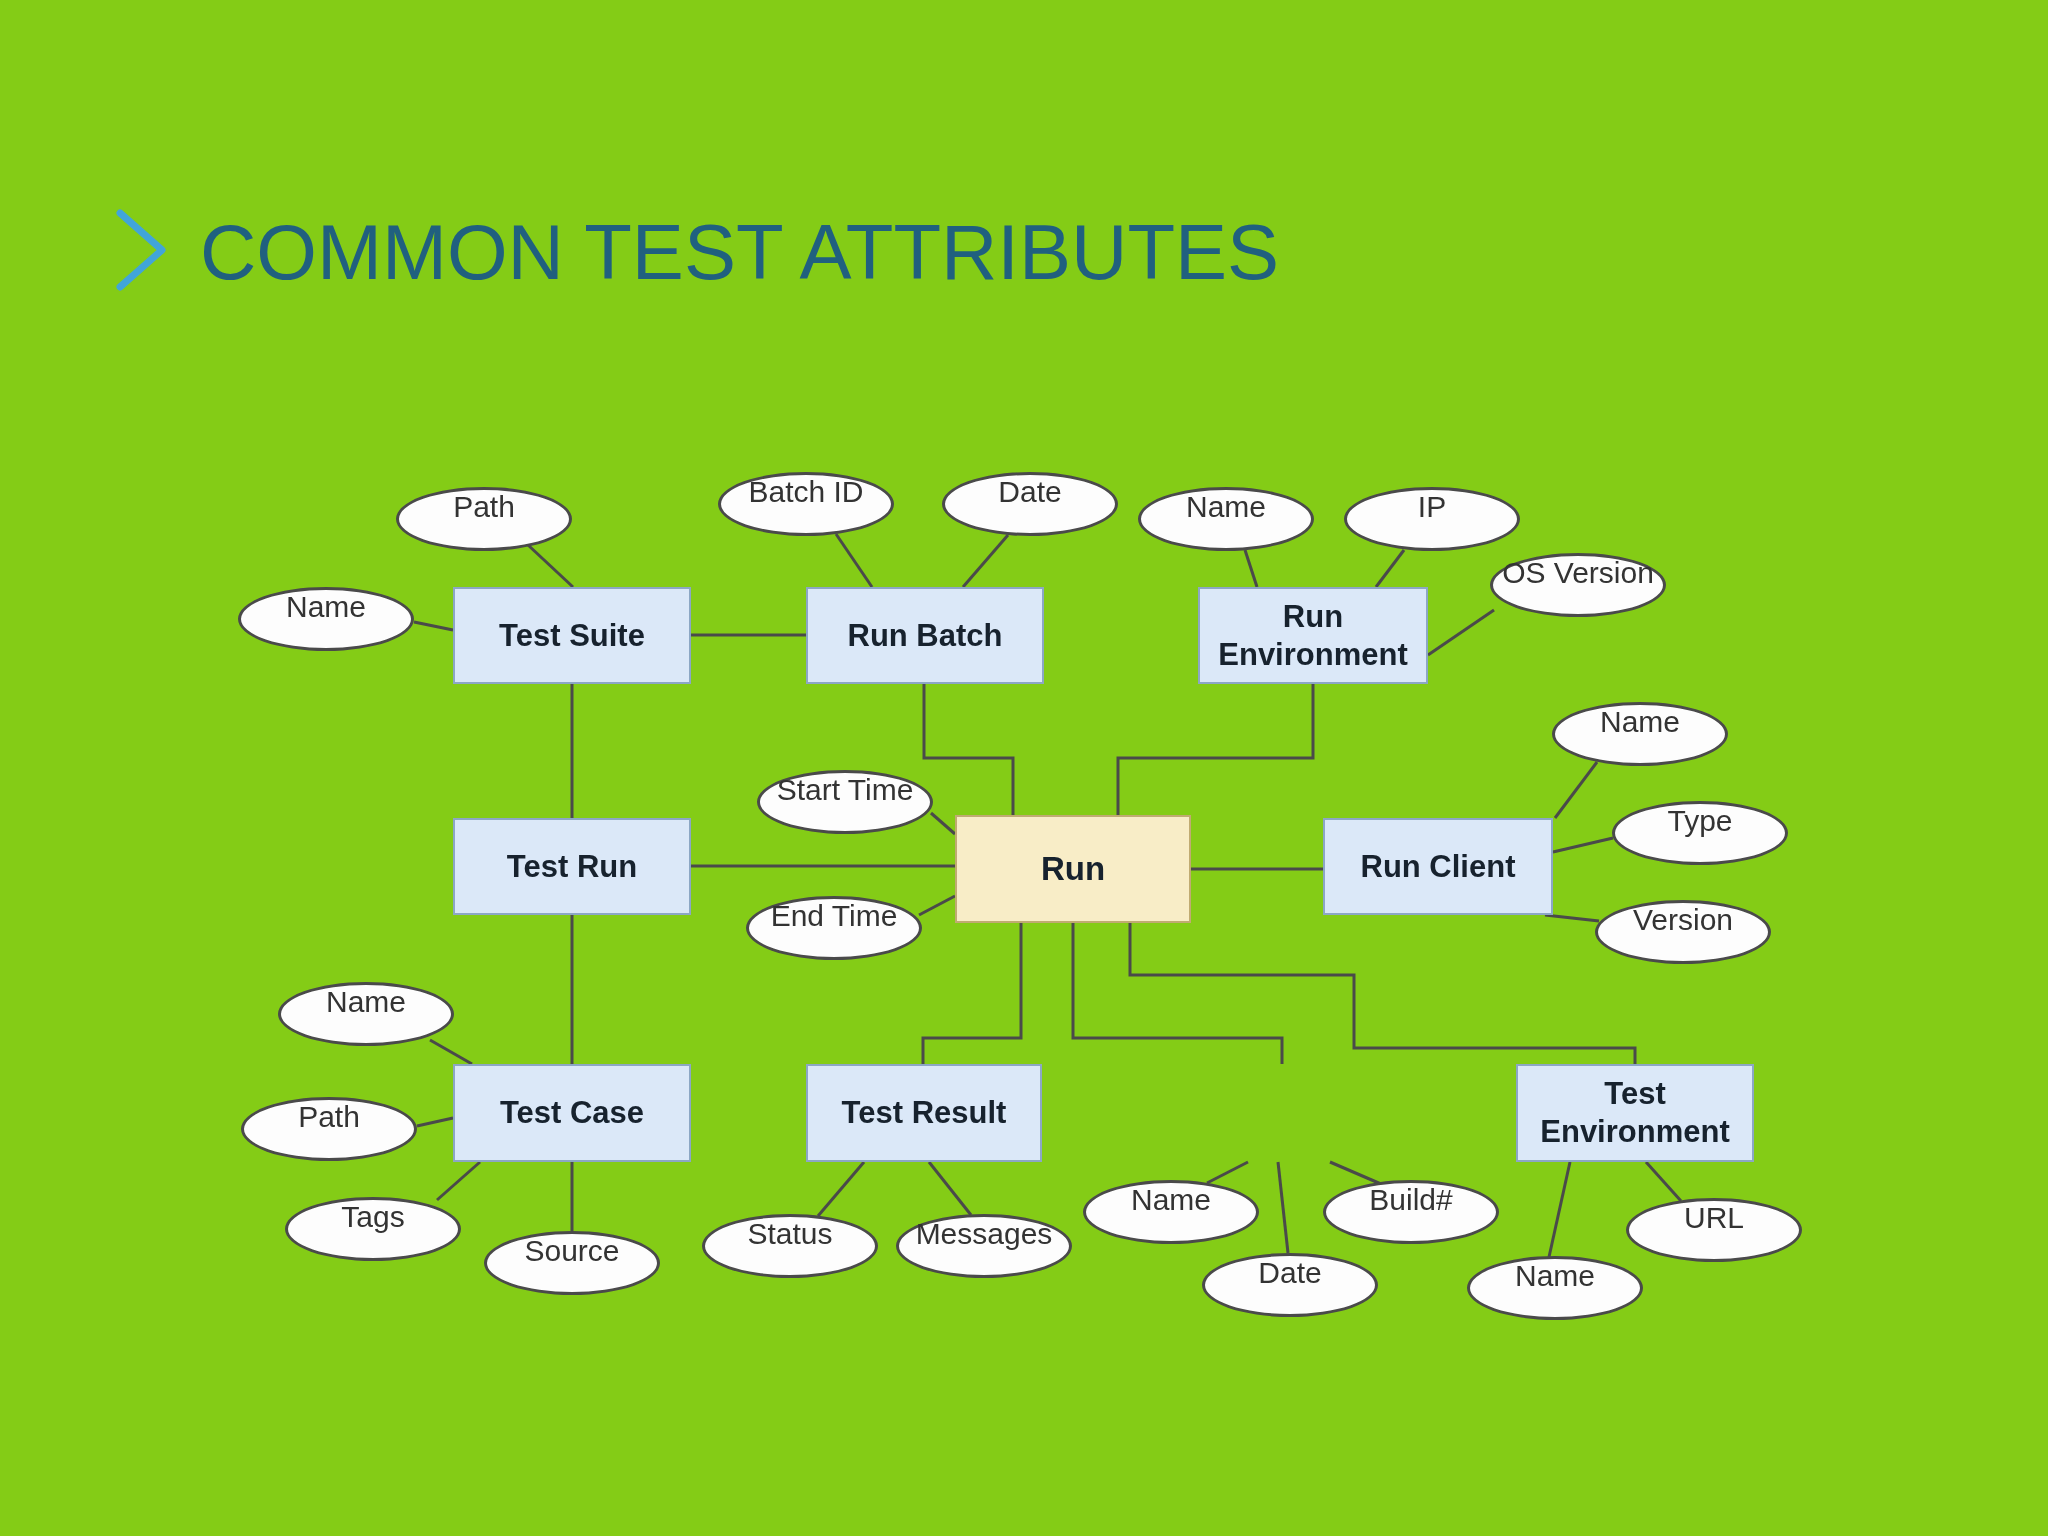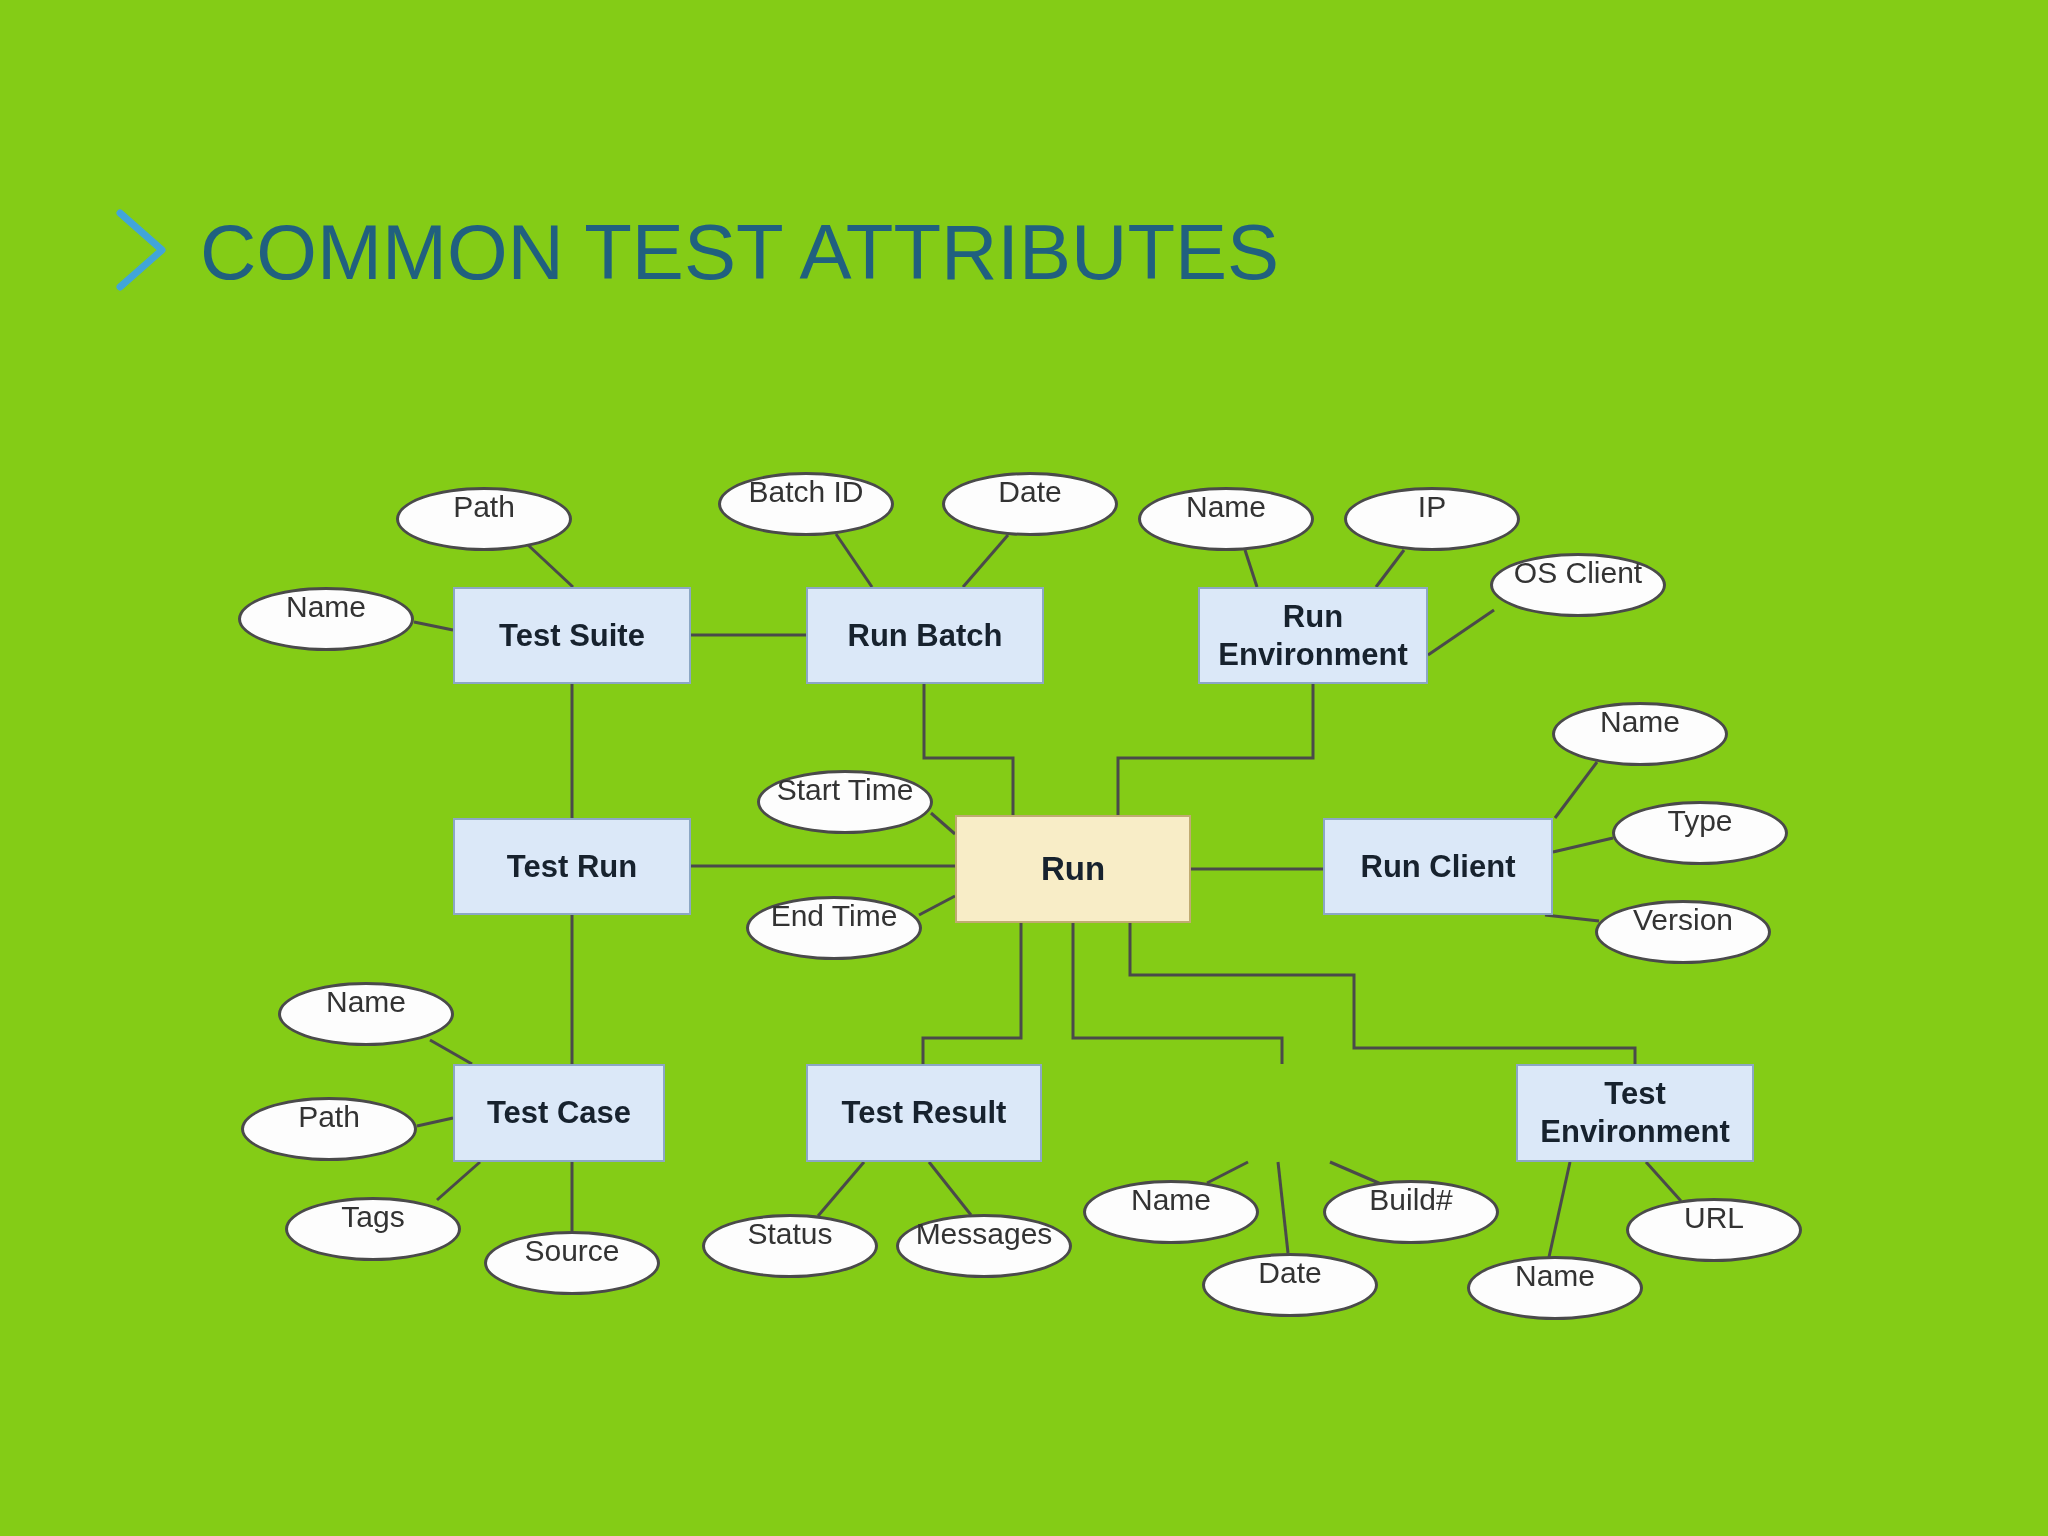--- a/index.html
+++ b/index.html
@@ -123,21 +123,21 @@
   </div>
   <div class="entity" style="left:453px;top:818px;width:238px;height:97px">
     <span>Test Run</span>
   </div>
   <div class="entity run" style="left:955px;top:815px;width:236px;height:108px">
     <span>Run</span>
   </div>
   <div class="entity" style="left:1323px;top:818px;width:230px;height:97px">
     <span>Run Client</span>
   </div>
-  <div class="entity" style="left:453px;top:1064px;width:212px;height:98px">
+  <div class="entity" style="left:453px;top:1064px;width:238px;height:98px">
     <span>Test Case</span>
   </div>
   <div class="entity" style="left:806px;top:1064px;width:236px;height:98px">
     <span>Test Result</span>
   </div>
   <div class="entity" style="left:1516px;top:1064px;width:238px;height:98px">
     <span>
       <span style="display:block">Test</span>
       <span style="display:block">Environment</span>
     </span>
@@ -155,21 +155,21 @@
   <div class="attr" style="left:942px;top:472px">
     <span>Date</span>
   </div>
   <div class="attr" style="left:1138px;top:487px">
     <span>Name</span>
   </div>
   <div class="attr" style="left:1344px;top:487px">
     <span>IP</span>
   </div>
   <div class="attr" style="left:1490px;top:553px">
-    <span>OS Client</span>
+    <span>OS Version</span>
   </div>
   <div class="attr" style="left:757px;top:770px">
     <span>Start Time</span>
   </div>
   <div class="attr" style="left:746px;top:896px">
     <span>End Time</span>
   </div>
   <div class="attr" style="left:1552px;top:702px">
     <span>Name</span>
   </div>

